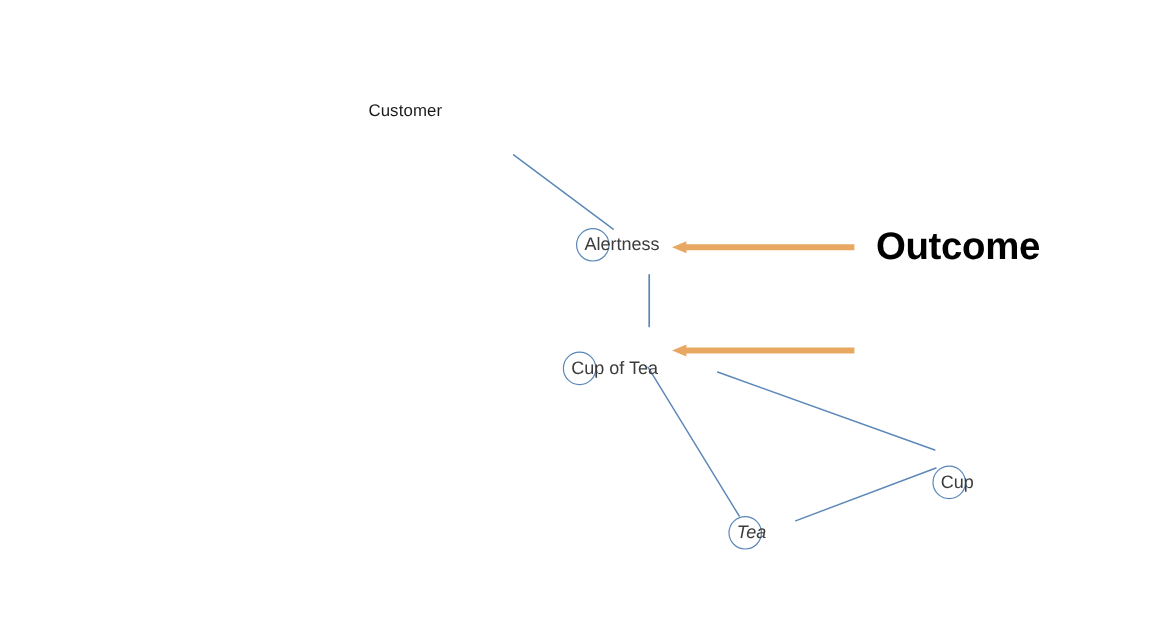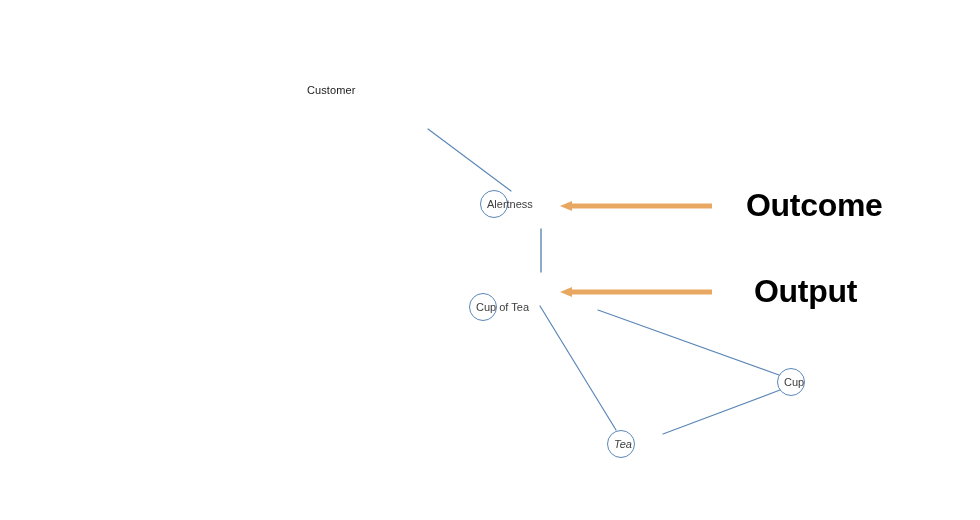--- a/index.html
+++ b/index.html
@@ -38,48 +38,48 @@
     background: transparent;
     box-sizing: border-box;
   }
   .node-label {
     position: absolute;
     left: 6px;
     top: 50%;
     transform: translateY(-50%);
     white-space: nowrap;
     font-family: "Liberation Sans", sans-serif;
-    font-size: 11px;
+    font-size: 15px;
     line-height: 1;
     color: #3c3c3c;
     pointer-events: none;
   }
   .free-label {
     position: absolute;
     white-space: nowrap;
     font-family: "Liberation Sans", sans-serif;
     color: #1a1a1a;
   }
   #customer-label {
     left: 307px;
     top: 84px;
-    font-size: 11px;
+    font-size: 14px;
     letter-spacing: 0.1px;
   }
   .big-label {
     position: absolute;
     white-space: nowrap;
     font-family: "Liberation Sans", sans-serif;
     font-weight: bold;
     font-size: 32px;
     line-height: 1;
     color: #000000;
     letter-spacing: -0.3px;
   }
-  #outcome-label { left: 730px; top: 189px; margin-left: 16px; }
+  #outcome-label { left: 730px; top: 189px; }
   #output-label  { left: 754px; top: 275px; }
 </style>
 </head>
 <body>
 
 <div id="canvas">
 
   <svg id="edges" viewBox="0 0 980 520" width="980" height="520" xmlns="http://www.w3.org/2000/svg">
 
     <line x1="428" y1="129" x2="511" y2="191" stroke="#5B87B8" stroke-width="1.2" stroke-linecap="round"></line>
@@ -106,25 +106,24 @@
   <div class="free-label" id="customer-label">Customer</div>
 
   <div class="node" style="left:480px; top:190px;">
     <span class="node-label">Alertness</span>
   </div>
 
   <div class="node" style="left:469px; top:293px;">
     <span class="node-label">Cup of Tea</span>
   </div>
 
-  <div class="node" style="left:777px; top:368px;">
+  <div class="node" style="left:777px; top:388px;">
     <span class="node-label">Cup</span>
   </div>
 
   <div class="node" style="left:607px; top:430px;font-style:italic;">
     <span class="node-label">Tea</span>
   </div>
 
   <div class="big-label" id="outcome-label">Outcome</div>
 
-  <div class="big-label" id="output-label">Output</div>
 
 </div>
 
 </body></html>

